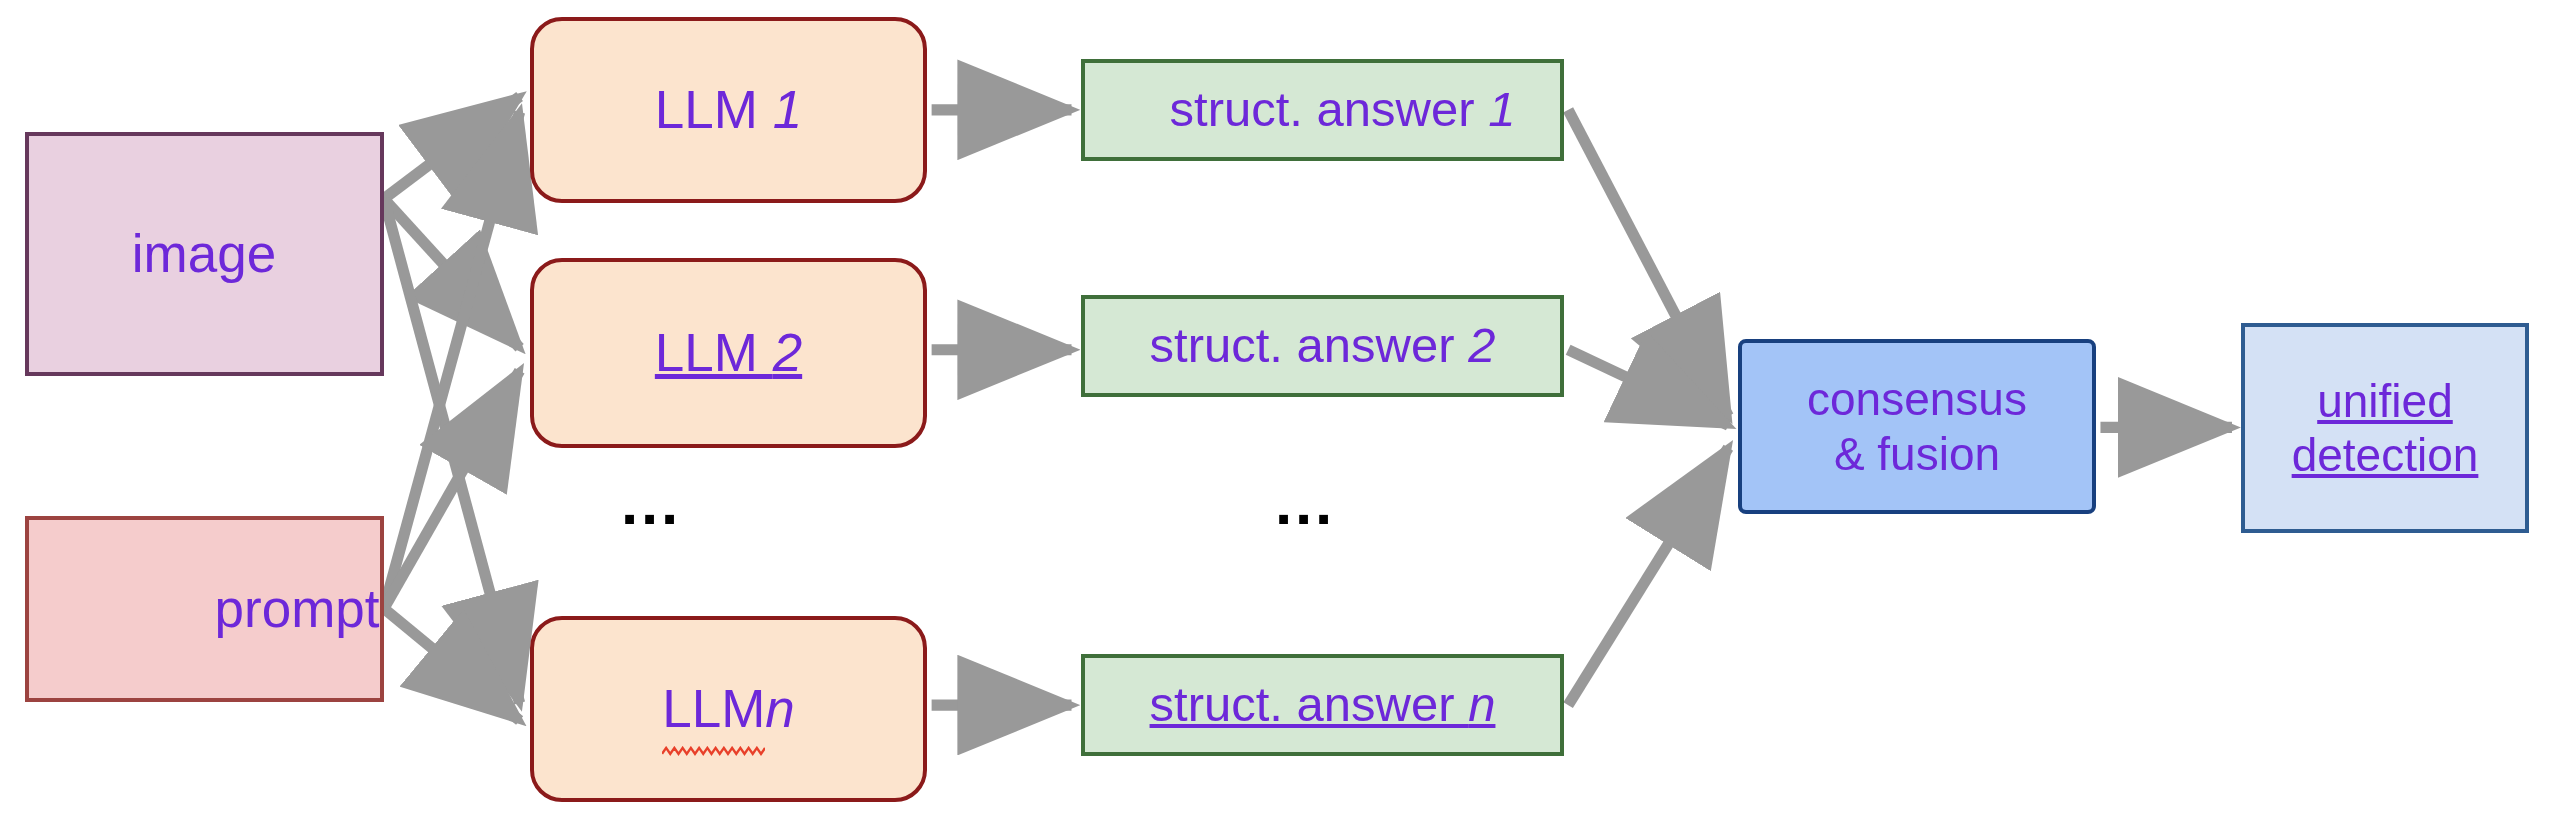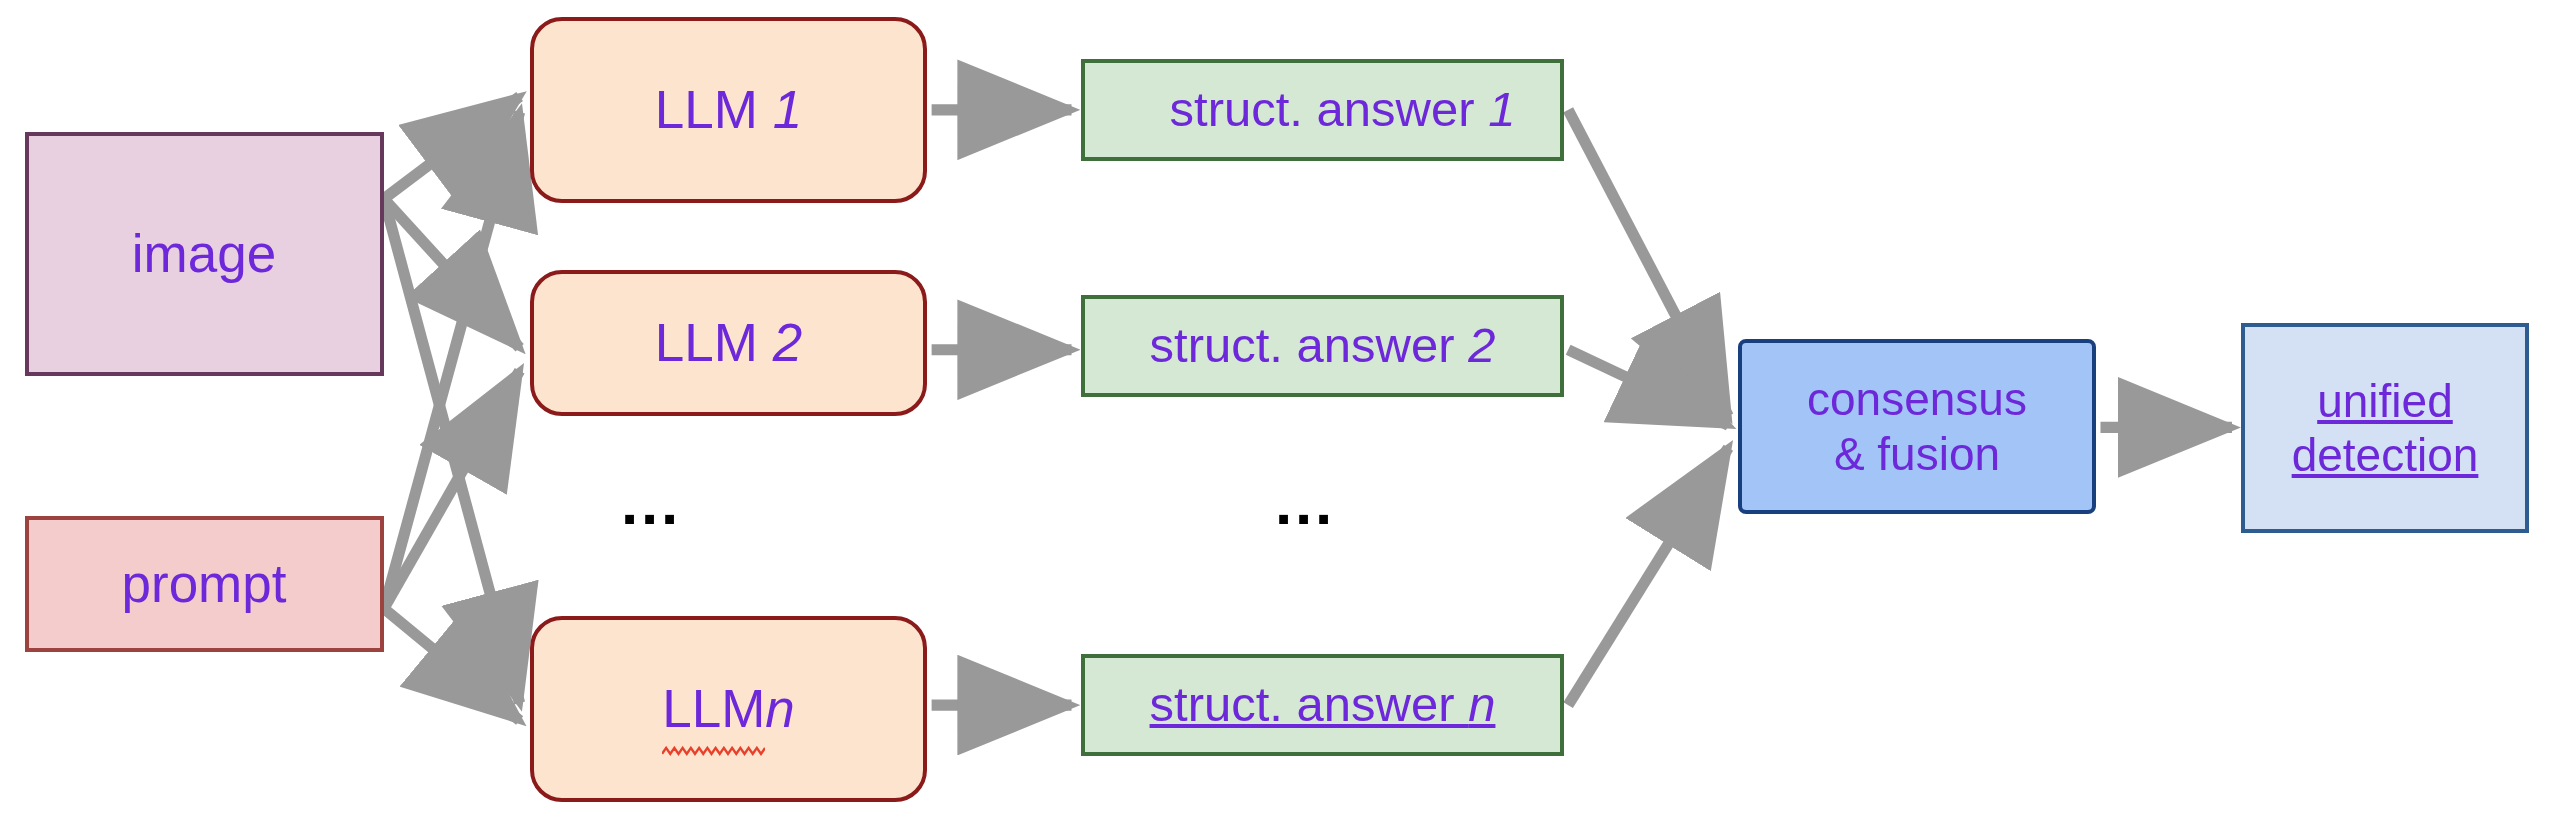--- a/index.html
+++ b/index.html
@@ -45,36 +45,37 @@
   .node-image {
     left: 24.5px;  top: 132px;
     width: 359px; height: 244px;
     background: #e9d0e0;
     border: 4.2px solid #66385c;
     font-size: 53px;
   }
   
   .node-prompt {
     left: 24.5px;  top: 516px;
-    width: 359px; height: 136px;
+    width: 359px; height: 186px;
     background: #f5cccc;
     border: 4.2px solid #9c4340;
     font-size: 53px;
+    justify-content: flex-end;
   }
   
   .node-llm {
     left: 530px;
     width: 397px;
     background: #fce4ce;
     border: 4.2px solid #8b1a1a;
     border-radius: 32px;
     font-size: 53px;
   }
   .node-llm1 { top: 17px;  height: 186px; }
-  .node-llm2 { top: 270px; height: 146px; }
+  .node-llm2 { top: 258px; height: 190px; text-decoration: underline; }
   .node-llmn { top: 616px; height: 186px; }
 
   
   .node-ans {
     left: 1081px;
     width: 483px;
     height: 102px;
     background: #d5e8d4;
     border: 4.2px solid #3f6f3a;
     font-size: 49px;

